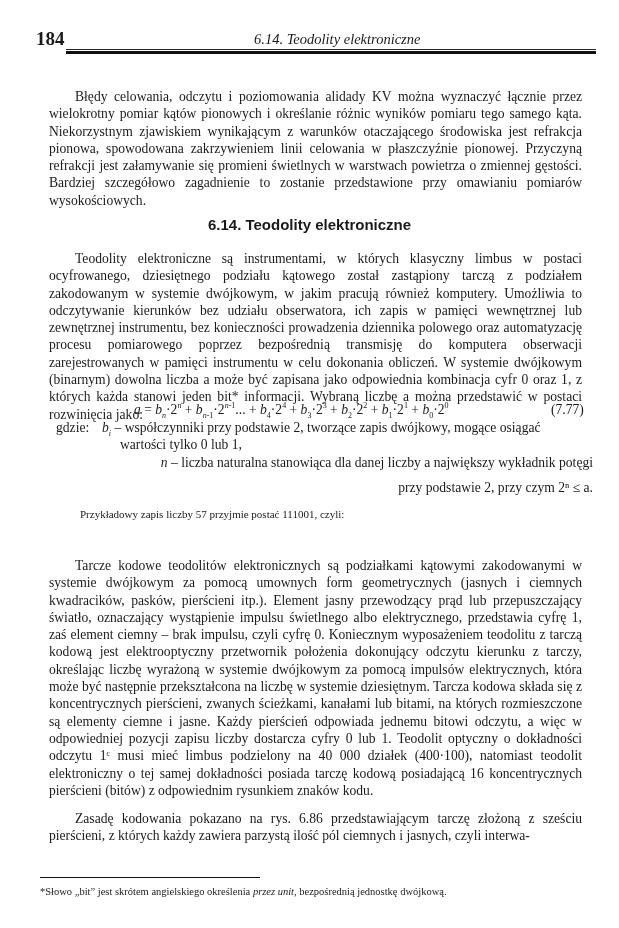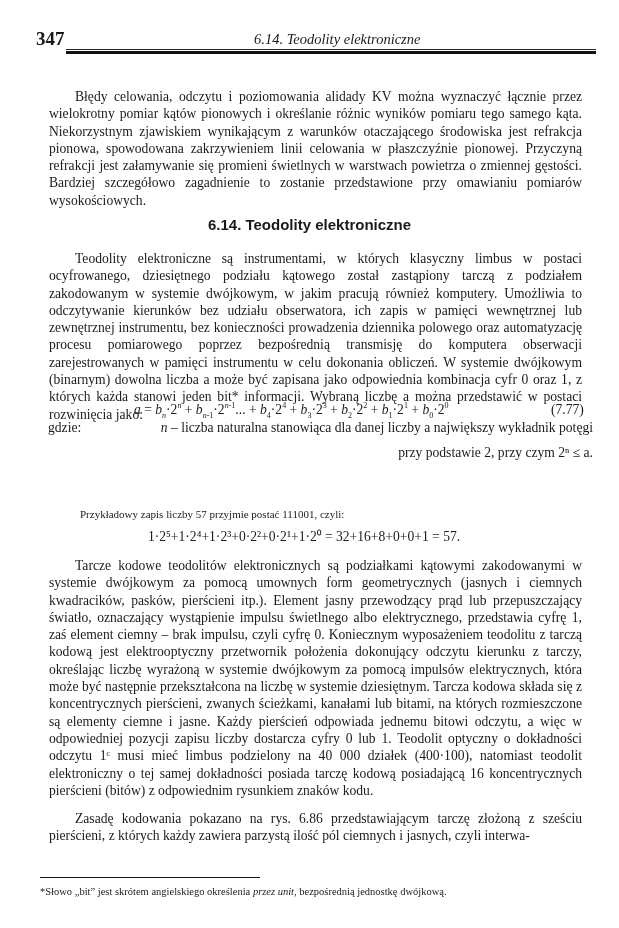--- a/index.html
+++ b/index.html
@@ -15,41 +15,41 @@
   .text p { margin: 11px; text-indent: 26px; }
   .p1 { top: 77px; }
   .section-heading { position: absolute; left: 0; width: 619px; top: 216px; text-align: center;
     font-family: "Liberation Sans", sans-serif; font-weight: bold; font-size: 15px; }
   .p2 { top: 239px; }
   .formula { position: absolute; left: 0; width: 619px; top: 402px; height: 18px; font-size: 13.6px; padding-left: 19px; }
   .formula .expr { position: absolute; left: 134px; font-style: normal; }
   .formula .eqno { position: absolute; left: 551px; }
   .defs { position: absolute; left: 38px; top: 419px; width: 555px; font-size: 13.6px; line-height: 17.3px; }
   .def { position: relative; margin: 0; }
-  .def .lbl { position: absolute; left: 10px; }
+  .def .lbl { position: absolute; left: 18px; }
   .def .body { display: block; margin-left: 64px; text-indent: 0; }
   .def .body .cont { display: block; padding-left: 18px; }
   .def2 .body { margin-left: 42px; }
   .def2 .body .cont { padding-left: 40px; margin-top: 8px; }
   .example { position: absolute; left: 80px; top: 508px; font-size: 11px; }
   .example-calc { position: absolute; left: 148px; top: 526px; font-size: 13.6px; }
   .p3 { top: 546px; }
   .footnote-rule { position: absolute; left: 40px; top: 877px; width: 220px; border-top: 1px solid #111; }
   .footnote { position: absolute; left: 40px; top: 886px; font-size: 10.5px; }
   i, .it { font-style: italic; }
   sup { font-size: 8px; line-height: 0; }
   sub { font-size: 8px; line-height: 0; }
 </style>
 </head>
 <body>
 
 <div class="page">
 
   <div class="running-head">
-    <span class="page-number">347</span>
+    <span class="page-number">184</span>
     <span class="head-title">6.14. Teodolity elektroniczne</span>
     <div class="head-rule"></div>
   </div>
 
   <div class="text p1">
     <p>Błędy celowania, odczytu i poziomowania alidady KV można wyznaczyć łącznie przez wielokrotny pomiar kątów pionowych i określanie różnic wyników pomiaru tego samego kąta. Niekorzystnym zjawiskiem wynikającym z warunków otaczającego środowiska jest refrakcja pionowa, spowodowana zakrzywieniem linii celowania w płaszczyźnie pionowej. Przyczyną refrakcji jest załamywanie się promieni świetlnych w warstwach powietrza o zmiennej gęstości. Bardziej szczegółowo zagadnienie to zostanie przedstawione przy omawianiu pomiarów wysokościowych.</p>
   </div>
 
   <div class="section-heading">6.14. Teodolity elektroniczne</div>
 
@@ -60,31 +60,34 @@
   <div class="formula">
     <span class="expr">
       <i>a</i> = <i>b</i><sub><i>n</i></sub>·2<sup><i>n</i></sup> + <i>b</i><sub><i>n</i>-1</sub>·2<sup><i>n</i>-1</sup>... + <i>b</i><sub>4</sub>·2<sup>4</sup> + <i>b</i><sub>3</sub>·2<sup>3</sup> + <i>b</i><sub>2</sub>·2<sup>2</sup> + <i>b</i><sub>1</sub>·2<sup>1</sup> + <i>b</i><sub>0</sub>·2<sup>0</sup>
     </span>
     <span class="eqno">(7.77)</span>
   </div>
 
   <div class="defs">
     <div class="def def1">
       <span class="lbl">gdzie:</span>
+      <span class="body">
+        <i>b<sub>i</sub></i> <span>– współczynniki przy podstawie 2, tworzące zapis dwójkowy, mogące osiągać</span>
+        <span class="cont">wartości tylko 0 lub 1,</span>
+      </span>
     </div>
     <div class="def def2">
       <span class="body" style="margin-left:64px;text-align:right;">
         <i>n</i> <span>– liczba naturalna stanowiąca dla danej liczby a największy wykładnik potęgi</span>
         <span class="cont" style="padding-left:18px;">przy podstawie 2, przy czym 2ⁿ ≤ a.</span>
       </span>
     </div>
   </div>
 
   <div class="example">Przykładowy zapis liczby 57 przyjmie postać 111001, czyli:</div>
-  <div class="example-calc">1·2⁵+1·2⁴+1·2³+0·2²+0·2¹+1·2⁰ = 32+16+8+0+0+1 = 57.</div>
 
   <div class="text p3">
     <p>Tarcze kodowe teodolitów elektronicznych są podziałkami kątowymi zakodowanymi w systemie dwójkowym za pomocą umownych form geometrycznych (jasnych i ciemnych kwadracików, pasków, pierścieni itp.). Element jasny przewodzący prąd lub przepuszczający światło, oznaczający wystąpienie impulsu świetlnego albo elektrycznego, przedstawia cyfrę 1, zaś element ciemny – brak impulsu, czyli cyfrę 0. Koniecznym wyposażeniem teodolitu z tarczą kodową jest elektrooptyczny przetwornik położenia dokonujący odczytu kierunku z tarczy, określając liczbę wyrażoną w systemie dwójkowym za pomocą impulsów elektrycznych, która może być następnie przekształcona na liczbę w systemie dziesiętnym. Tarcza kodowa składa się z koncentrycznych pierścieni, zwanych ścieżkami, kanałami lub bitami, na których rozmieszczone są elementy ciemne i jasne. Każdy pierścień odpowiada jednemu bitowi odczytu, a więc w odpowiedniej pozycji zapisu liczby dostarcza cyfry 0 lub 1. Teodolit optyczny o dokładności odczytu 1ᶜ musi mieć limbus podzielony na 40 000 działek (400·100), natomiast teodolit elektroniczny o tej samej dokładności posiada tarczę kodową posiadającą 16 koncentrycznych pierścieni (bitów) z odpowiednim rysunkiem znaków kodu.</p>
     <p>Zasadę kodowania pokazano na rys. 6.86 przedstawiającym tarczę złożoną z sześciu pierścieni, z których każdy zawiera parzystą ilość pól ciemnych i jasnych, czyli interwa-</p>
   </div>
 
   <div class="footnote-rule"></div>
   <div class="footnote">
     <span>*Słowo „bit” jest skrótem angielskiego określenia </span><i>przez unit</i><span>, bezpośrednią jednostkę dwójkową.</span>
   </div>

